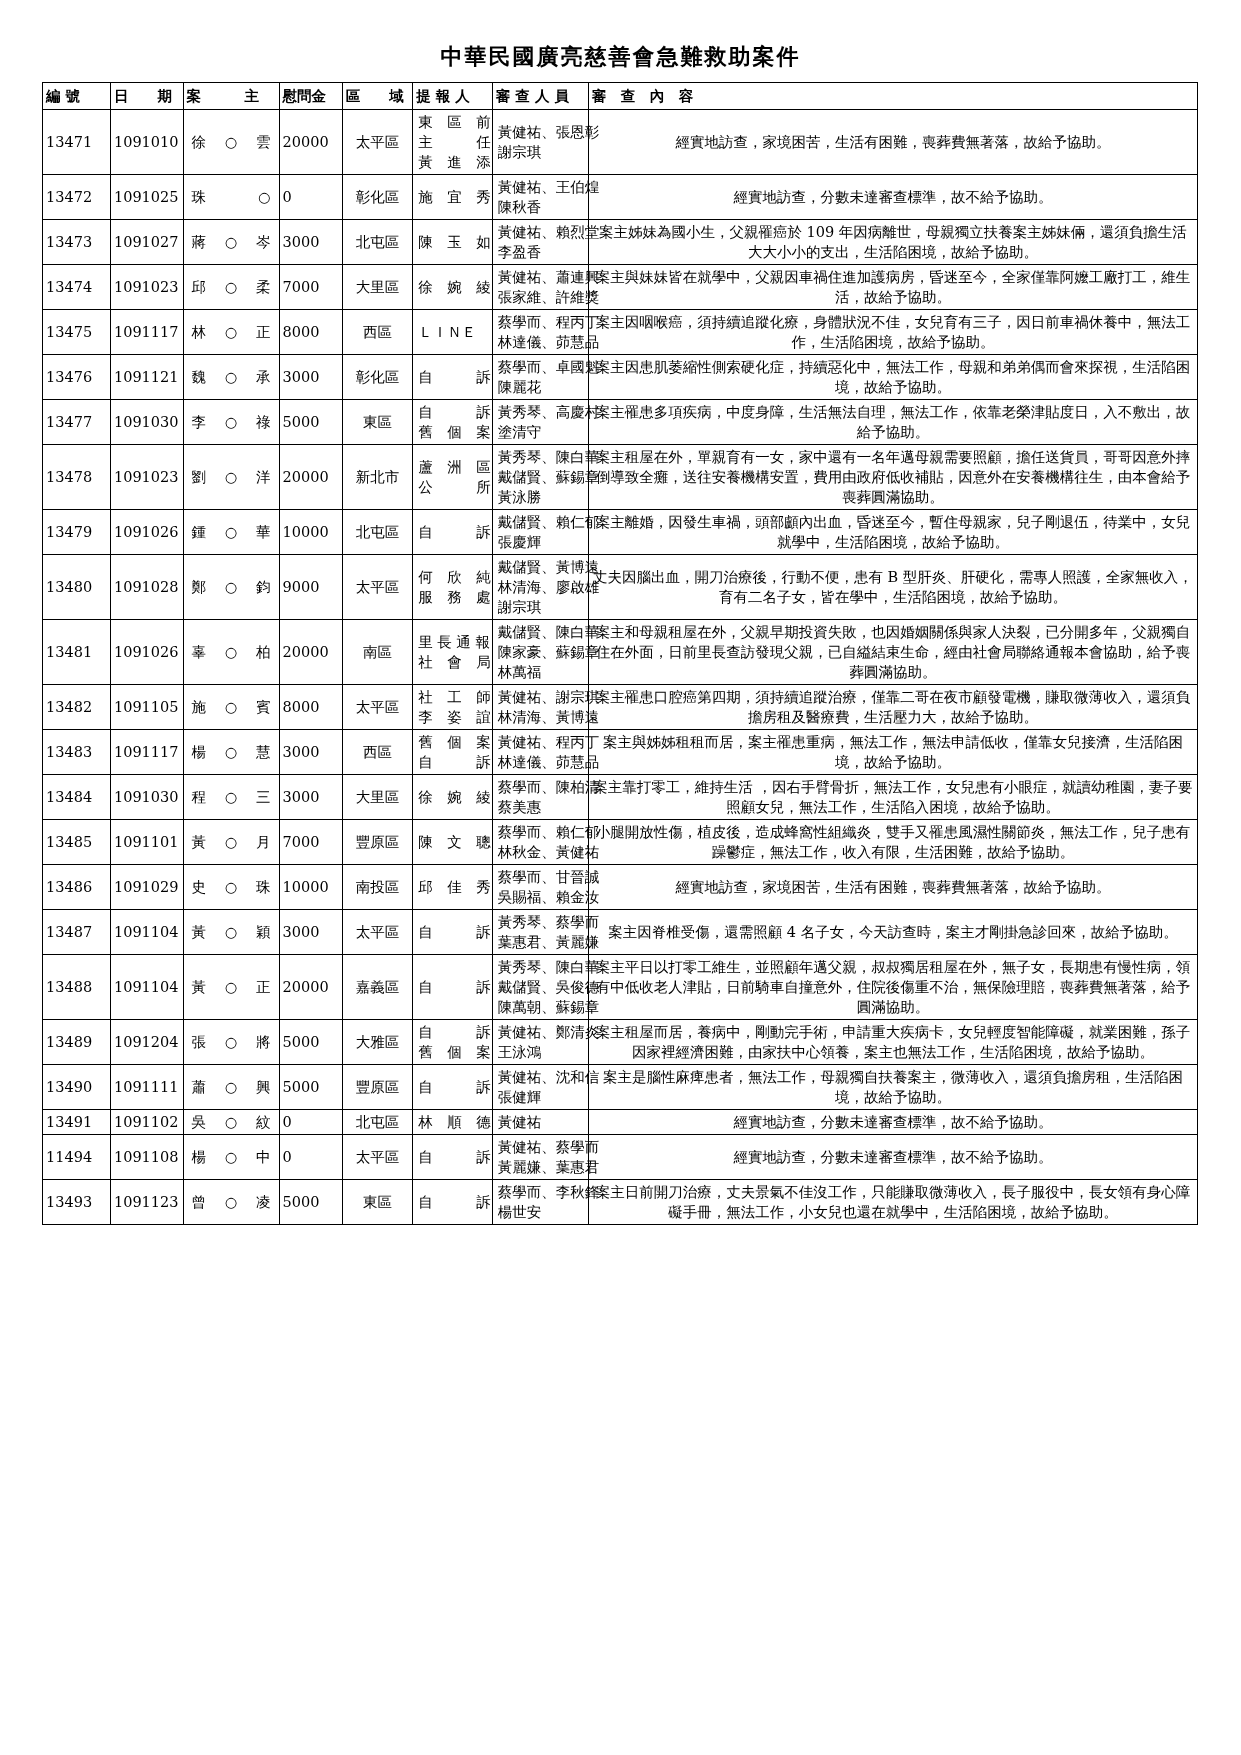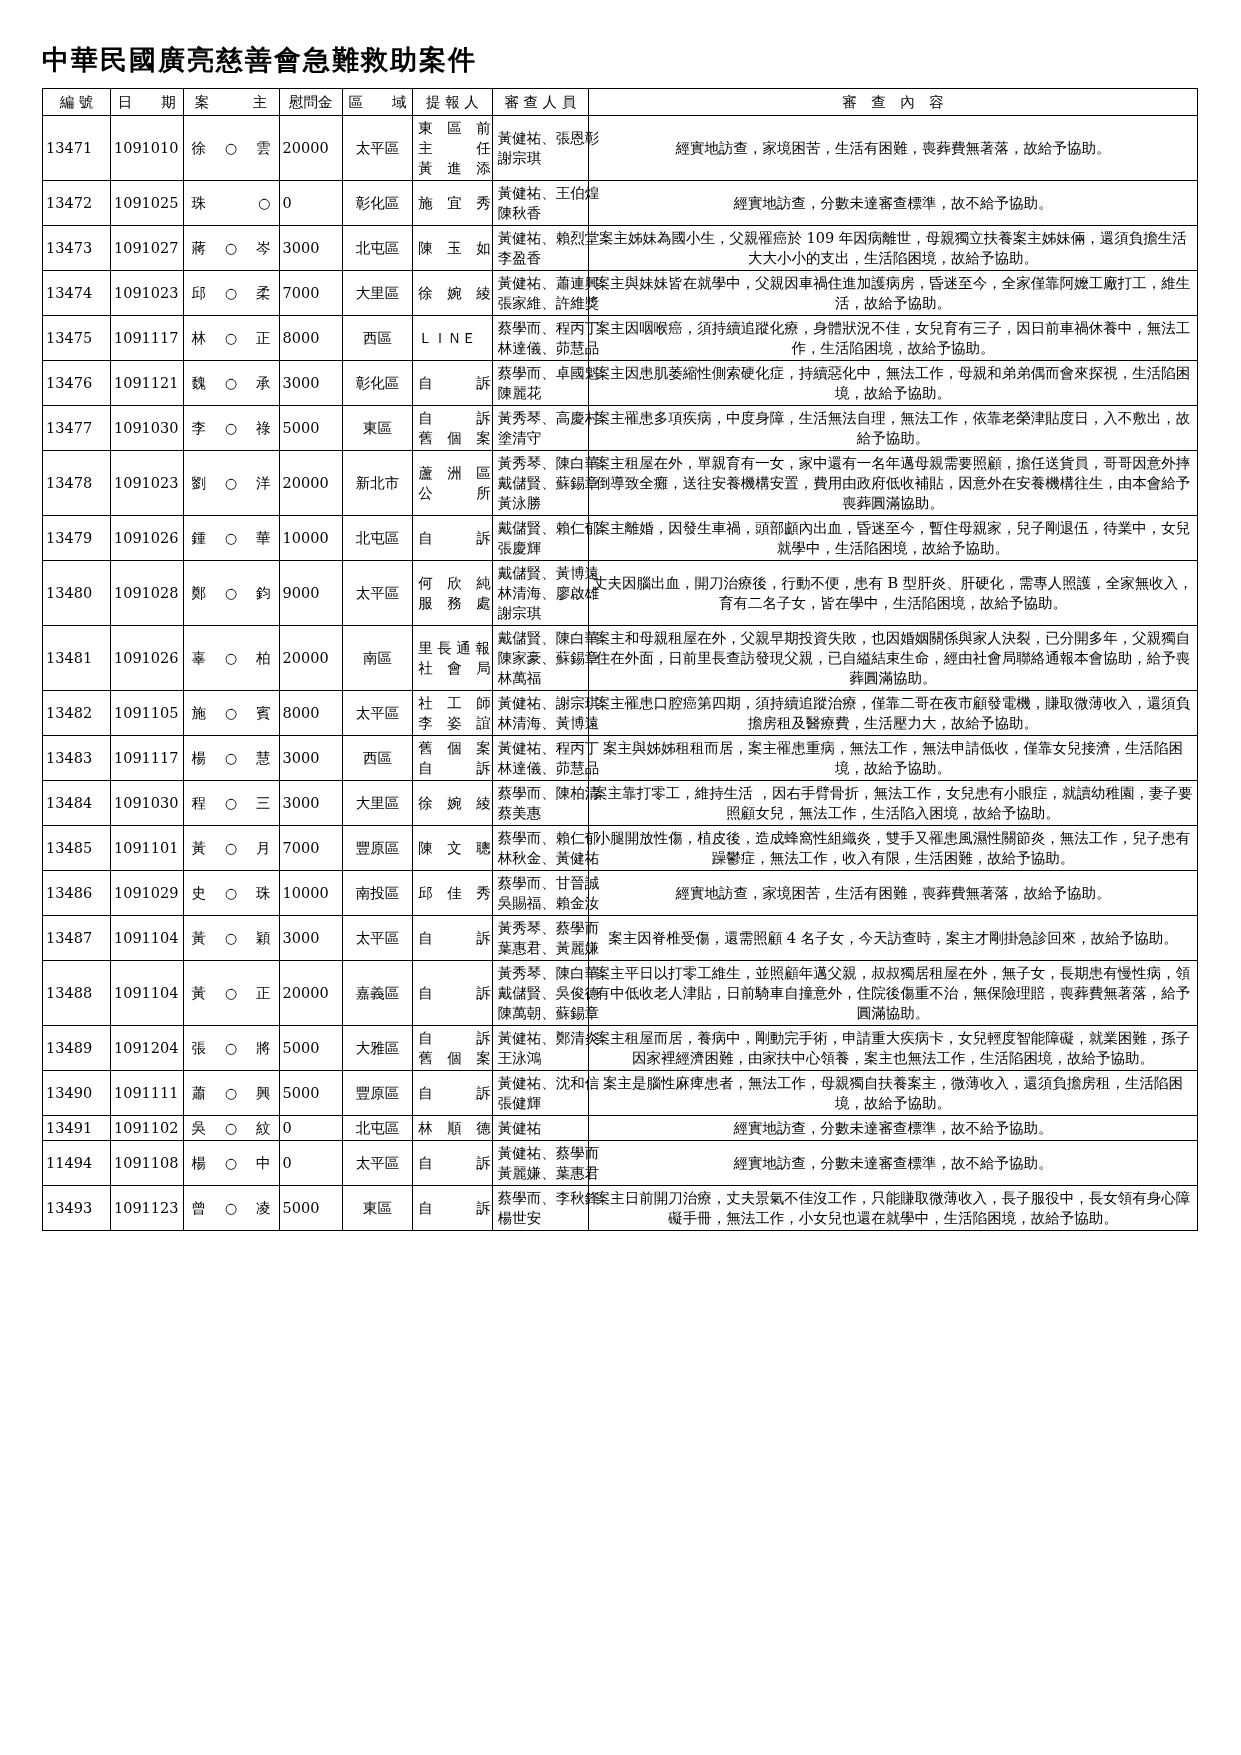--- a/index.html
+++ b/index.html
@@ -13,41 +13,42 @@
     font-family: "DejaVu Serif", "Liberation Serif", serif;
     color: #000000;
   }
   .page {
     width: 1241px;
     min-height: 1755px;
     box-sizing: border-box;
     padding: 36px 42px 20px 42px;
   }
   .doc-title {
-    font-size: 27px;
+    text-align: center;
+    font-size: 22px;
     font-weight: bold;
     letter-spacing: 2px;
     margin: 6px 0 10px 0;
   }
   table.main {
     border-collapse: collapse;
     width: 1156px;
     table-layout: fixed;
   }
   table.main th, table.main td {
     border: 1px solid #000000;
     padding: 2px 3px;
     font-size: 14.5px;
     line-height: 1.38;
     vertical-align: middle;
     word-break: break-all;
   }
   thead th {
-    font-weight: normal;
-    text-align: center;
+    font-weight: bold;
+    text-align: left;
     height: 22px;
     padding: 1px 3px;
   }
   
   col.c-id    { width: 58px; }
   col.c-date  { width: 62px; }
   col.c-name  { width: 82px; }
   col.c-money { width: 54px; }
   col.c-area  { width: 60px; }
   col.c-rep   { width: 68px; }

